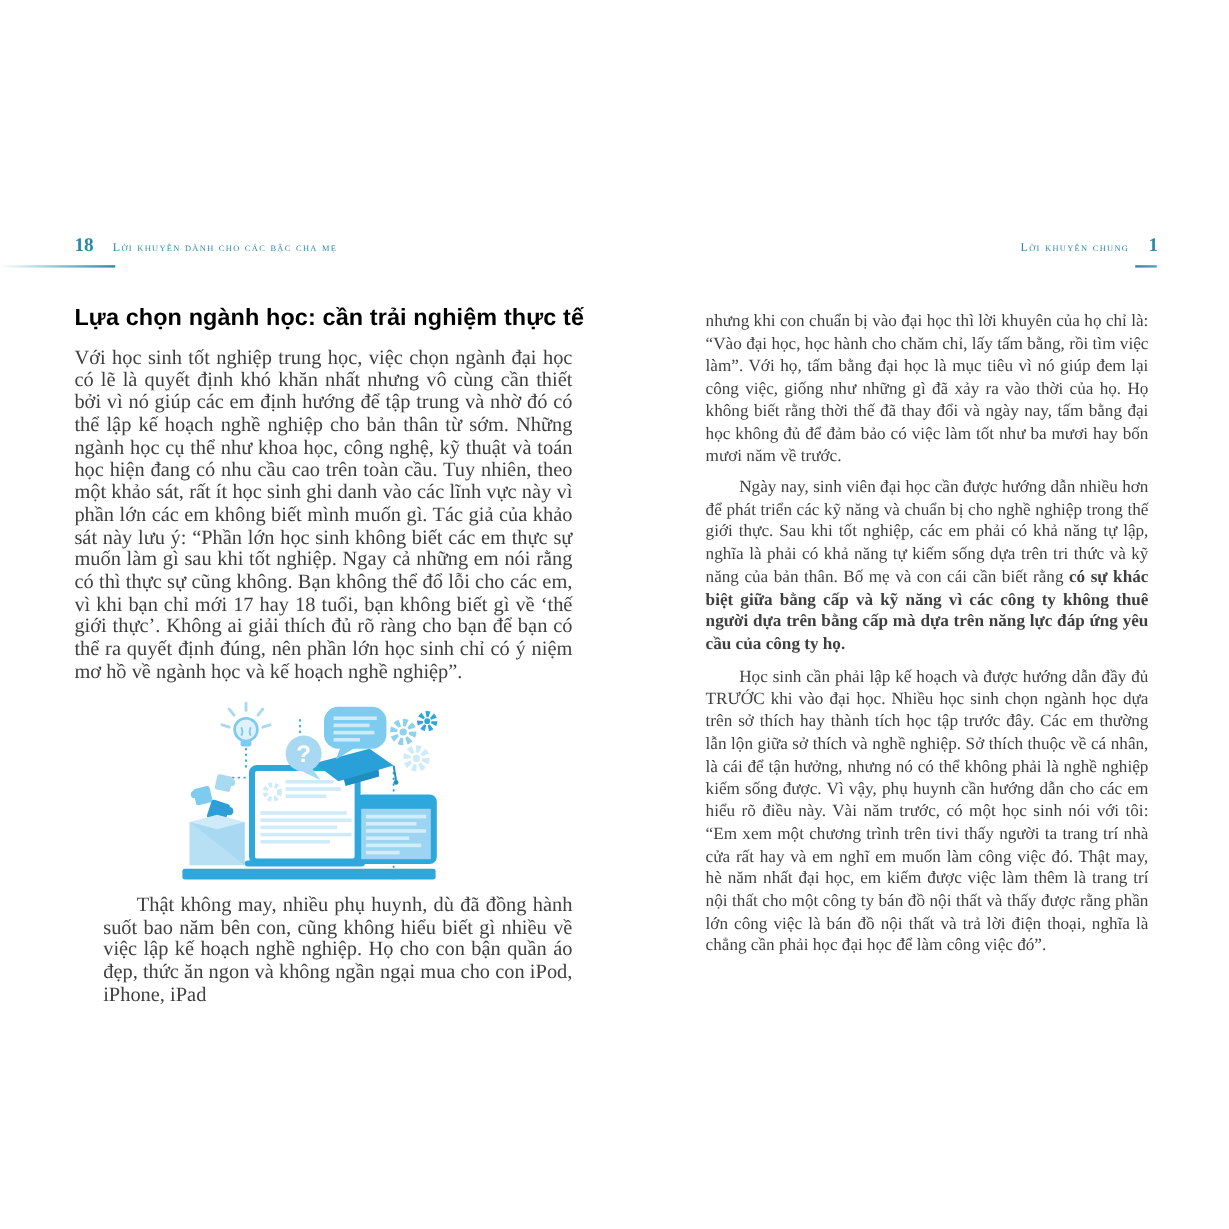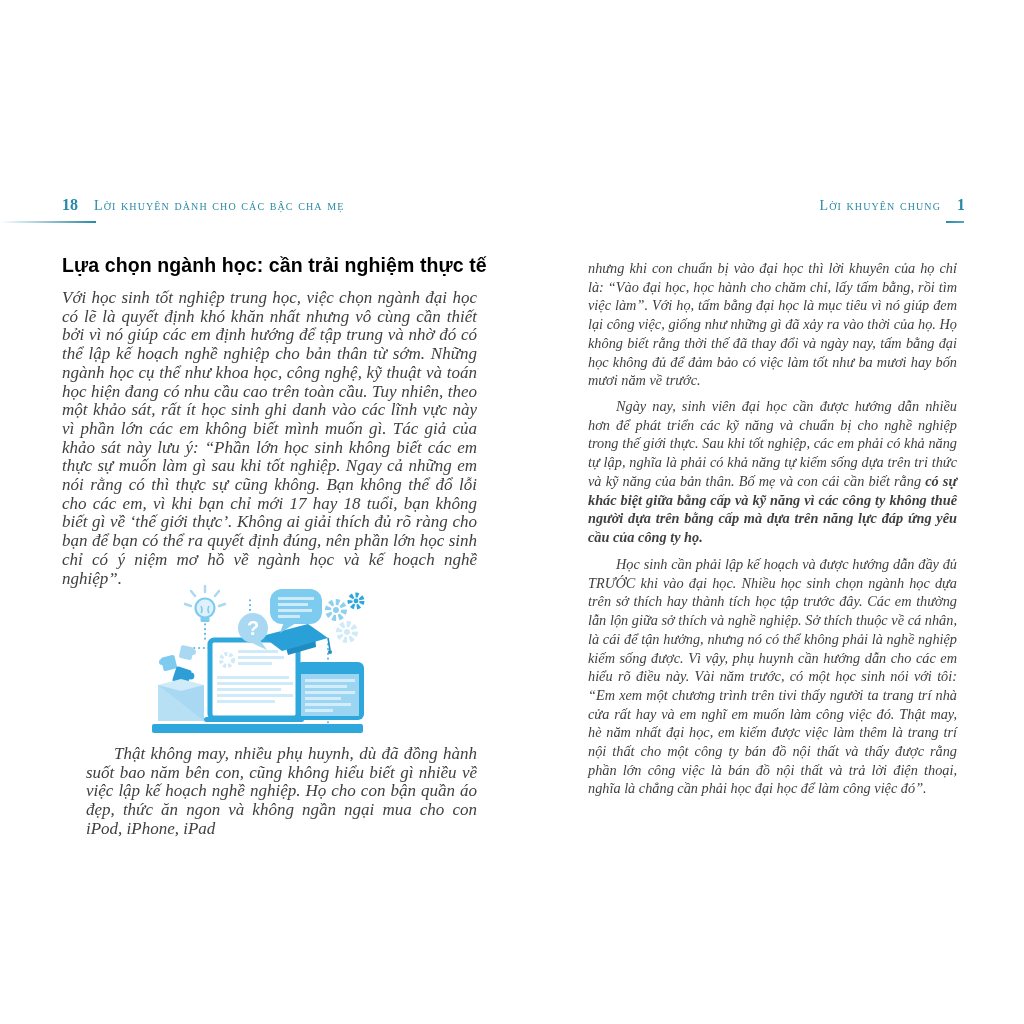--- a/index.html
+++ b/index.html
@@ -6,34 +6,34 @@
   .spread{position:relative;width:964px;height:1024px;background:#ffffff;overflow:hidden;
           font-family:"Liberation Serif", serif;color:#3f3f3f;}
   .page{position:absolute;top:196px;}
   .page-left{left:62px;width:431px;}
   .page-right{left:588px;width:385px;}
 
   
   .running{position:absolute;top:0;left:0;right:0;display:flex;align-items:baseline;
            color:#2a8aa5;white-space:nowrap;}
   .running .pagenum{font-size:16px;font-weight:700;}
-  .running .title{font-variant:small-caps;font-size:14px;letter-spacing:1.1px;}
+  .running .title{font-variant:small-caps;font-size:10px;letter-spacing:1.1px;}
   .page-left .running .title{margin-left:16px;}
   .page-right .running{justify-content:flex-end;}
   .page-right .running .pagenum{margin-left:16px;}
   .rule{position:absolute;height:2px;top:221px;}
   .rule-left{left:0;width:96px;background:linear-gradient(to left,#2a8aa5,rgba(42,138,165,0));}
   .rule-right{left:946px;width:78px;background:linear-gradient(to right,#2a8aa5,rgba(42,138,165,0));}
 
   
   .heading{position:absolute;left:0;top:58px;font-family:"Liberation Sans", sans-serif;
            font-weight:700;font-size:19.5px;color:#000000;letter-spacing:0.1px;}
 
   
-  .body-par{position:absolute;left:0;right:16px;text-align:justify;margin:0;font-style:italic;}
+  .body-par{position:absolute;left:0;right:16px;text-align:justify;margin:0;}
   .page-left .body-par{font-size:17px;line-height:18.7px;}
   .page-right .body-par{font-size:14.3px;line-height:18.7px;}
   .indent{text-indent:28px;}
   .bold{font-weight:700;}
 
   .p-left-1{top:93px;}
   .p-left-2{top:549px;margin-left:24px;}
   .p-right-1{top:63px;}
   .p-right-2{top:201px;}
   .p-right-3{top:359px;}

